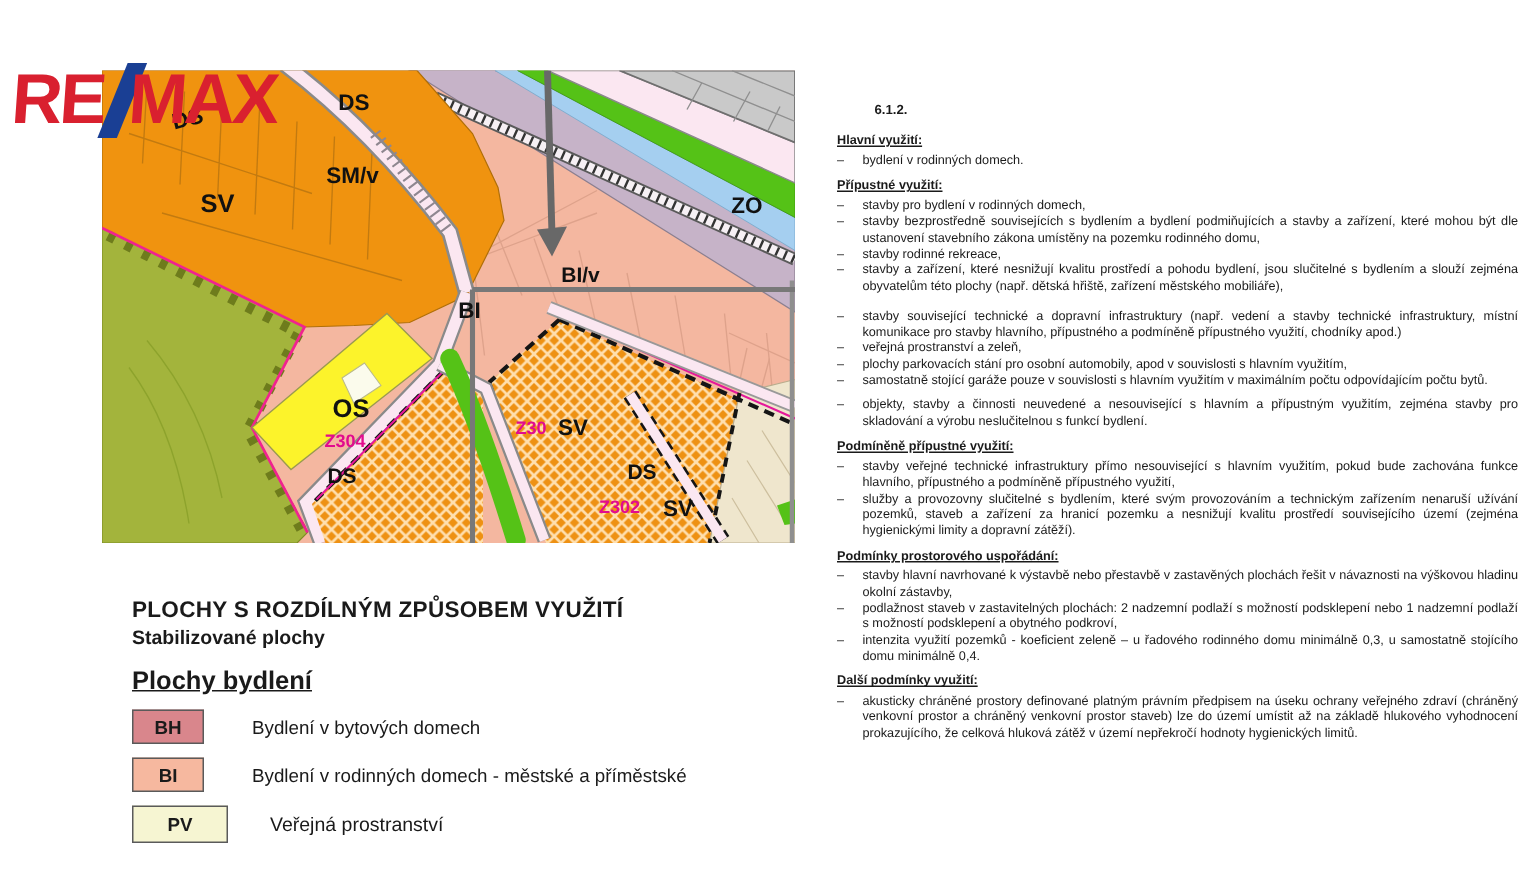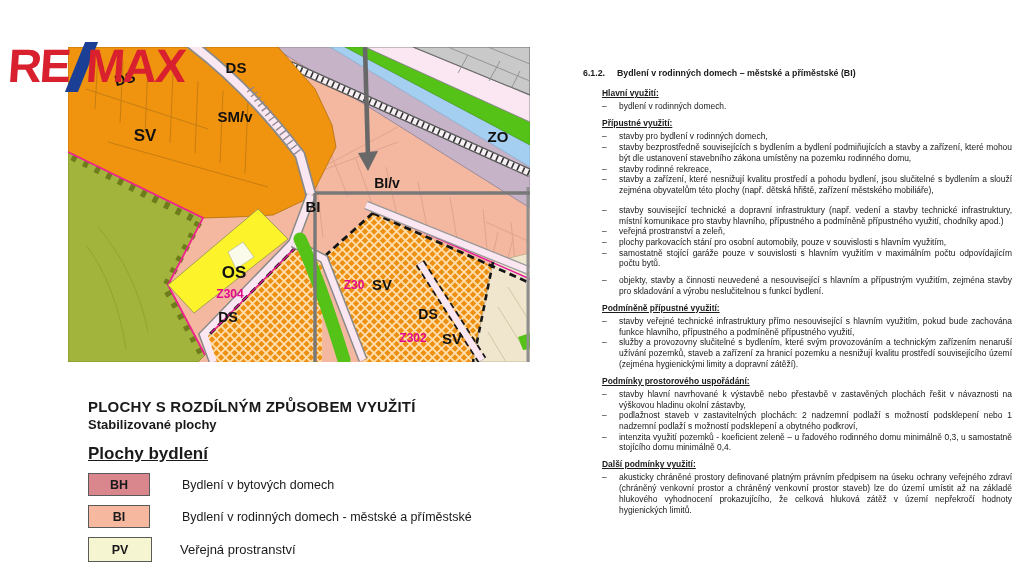--- a/index.html
+++ b/index.html
@@ -21,33 +21,33 @@
   text.zl  { font-family:"Liberation Sans", sans-serif; font-weight:bold; fill:#111; }
   text.zm  { font-family:"Liberation Sans", sans-serif; font-weight:bold; fill:#e20b8e; }
 
   
   .legend { position:absolute; left:88px; top:398px; width:460px; }
   .lg-title { font-size:15px; font-weight:bold; letter-spacing:.2px; }
   .lg-sub   { font-size:13px; font-weight:bold; margin-top:2px; }
   .lg-group { font-size:17px; font-weight:bold; text-decoration:underline; margin-top:12px; }
   .lg-group.big { font-size:15px; margin-top:26px; }
   .lg-row { display:flex; align-items:center; margin-top:9px; }
-  .swatch { width:62px; height:23px; border:1.5px solid #5a5a5a; display:flex; align-items:center;
+  .swatch { width:48px; height:23px; border:1.5px solid #5a5a5a; display:flex; align-items:center;
             justify-content:center; font-size:12.5px; font-weight:bold; }
   .swatch.bh { background:#d9868c; }
   .swatch.bi { background:#f6b89f; }
   .swatch.pv { background:#f6f5d2; width:64px; height:25px; }
   .lg-label { font-size:12.5px; margin-left:32px; }
   .lg-label.pv { margin-left:28px; font-size:13px; }
 
   
   .doc { position:absolute; left:558px; top:68px; width:454px; font-size:8.45px; line-height:1.27; }
   .doc-title { display:flex; font-weight:bold; font-size:8.8px; margin-left:25px; margin-bottom:9px; }
   .doc-title .num { width:34px; }
-  .sec { margin-top:6px;margin-left:44px; }
+  .sec { margin-top:6px; }
   .sec-h { font-weight:bold; text-decoration:underline; margin-bottom:2.5px; }
   .bullet { display:flex; }
   .bullet .dash { width:17px; flex:0 0 17px; }
   .bullet .btxt { flex:1; text-align:justify; }
   .gap { height:9px; }
 </style>
 </head>
 <body>
 
 <div class="stage">
@@ -204,21 +204,20 @@
     </div>
     <div class="lg-row">
       <div class="swatch pv">PV</div>
       <div class="lg-label pv">Veřejná prostranství</div>
     </div>
   </div>
 
   <div class="doc">
     <div class="doc-title">
       <span class="num">6.1.2.</span>
-      <span>Bydlení v rodinných domech – městské a příměstské (BI)</span>
     </div>
 
     <div class="sec">
       <div class="sec-h">Hlavní využití:</div>
       <div>
           <div class="bullet">
             <span class="dash">–</span>
             <span class="btxt">bydlení v rodinných domech.</span>
           </div>
         </div>
@@ -246,21 +245,21 @@
           <div class="bullet">
             <span class="dash">–</span>
             <span class="btxt">stavby související technické a dopravní infrastruktury (např. vedení a stavby technické infrastruktury, místní komunikace pro stavby hlavního, přípustného a podmíněně přípustného využití, chodníky apod.)</span>
           </div>
           <div class="bullet">
             <span class="dash">–</span>
             <span class="btxt">veřejná prostranství a zeleň,</span>
           </div>
           <div class="bullet">
             <span class="dash">–</span>
-            <span class="btxt">plochy parkovacích stání pro osobní automobily, pouze v souvislosti s hlavním využitím,</span>
+            <span class="btxt">plochy parkovacích stání pro osobní automobily, apod v souvislosti s hlavním využitím,</span>
           </div>
           <div class="bullet">
             <span class="dash">–</span>
             <span class="btxt">samostatně stojící garáže pouze v souvislosti s hlavním využitím v maximálním počtu odpovídajícím počtu bytů.</span>
           </div>
         </div>
     </div>
     <div class="sec">
       <div>
           <div class="bullet">

